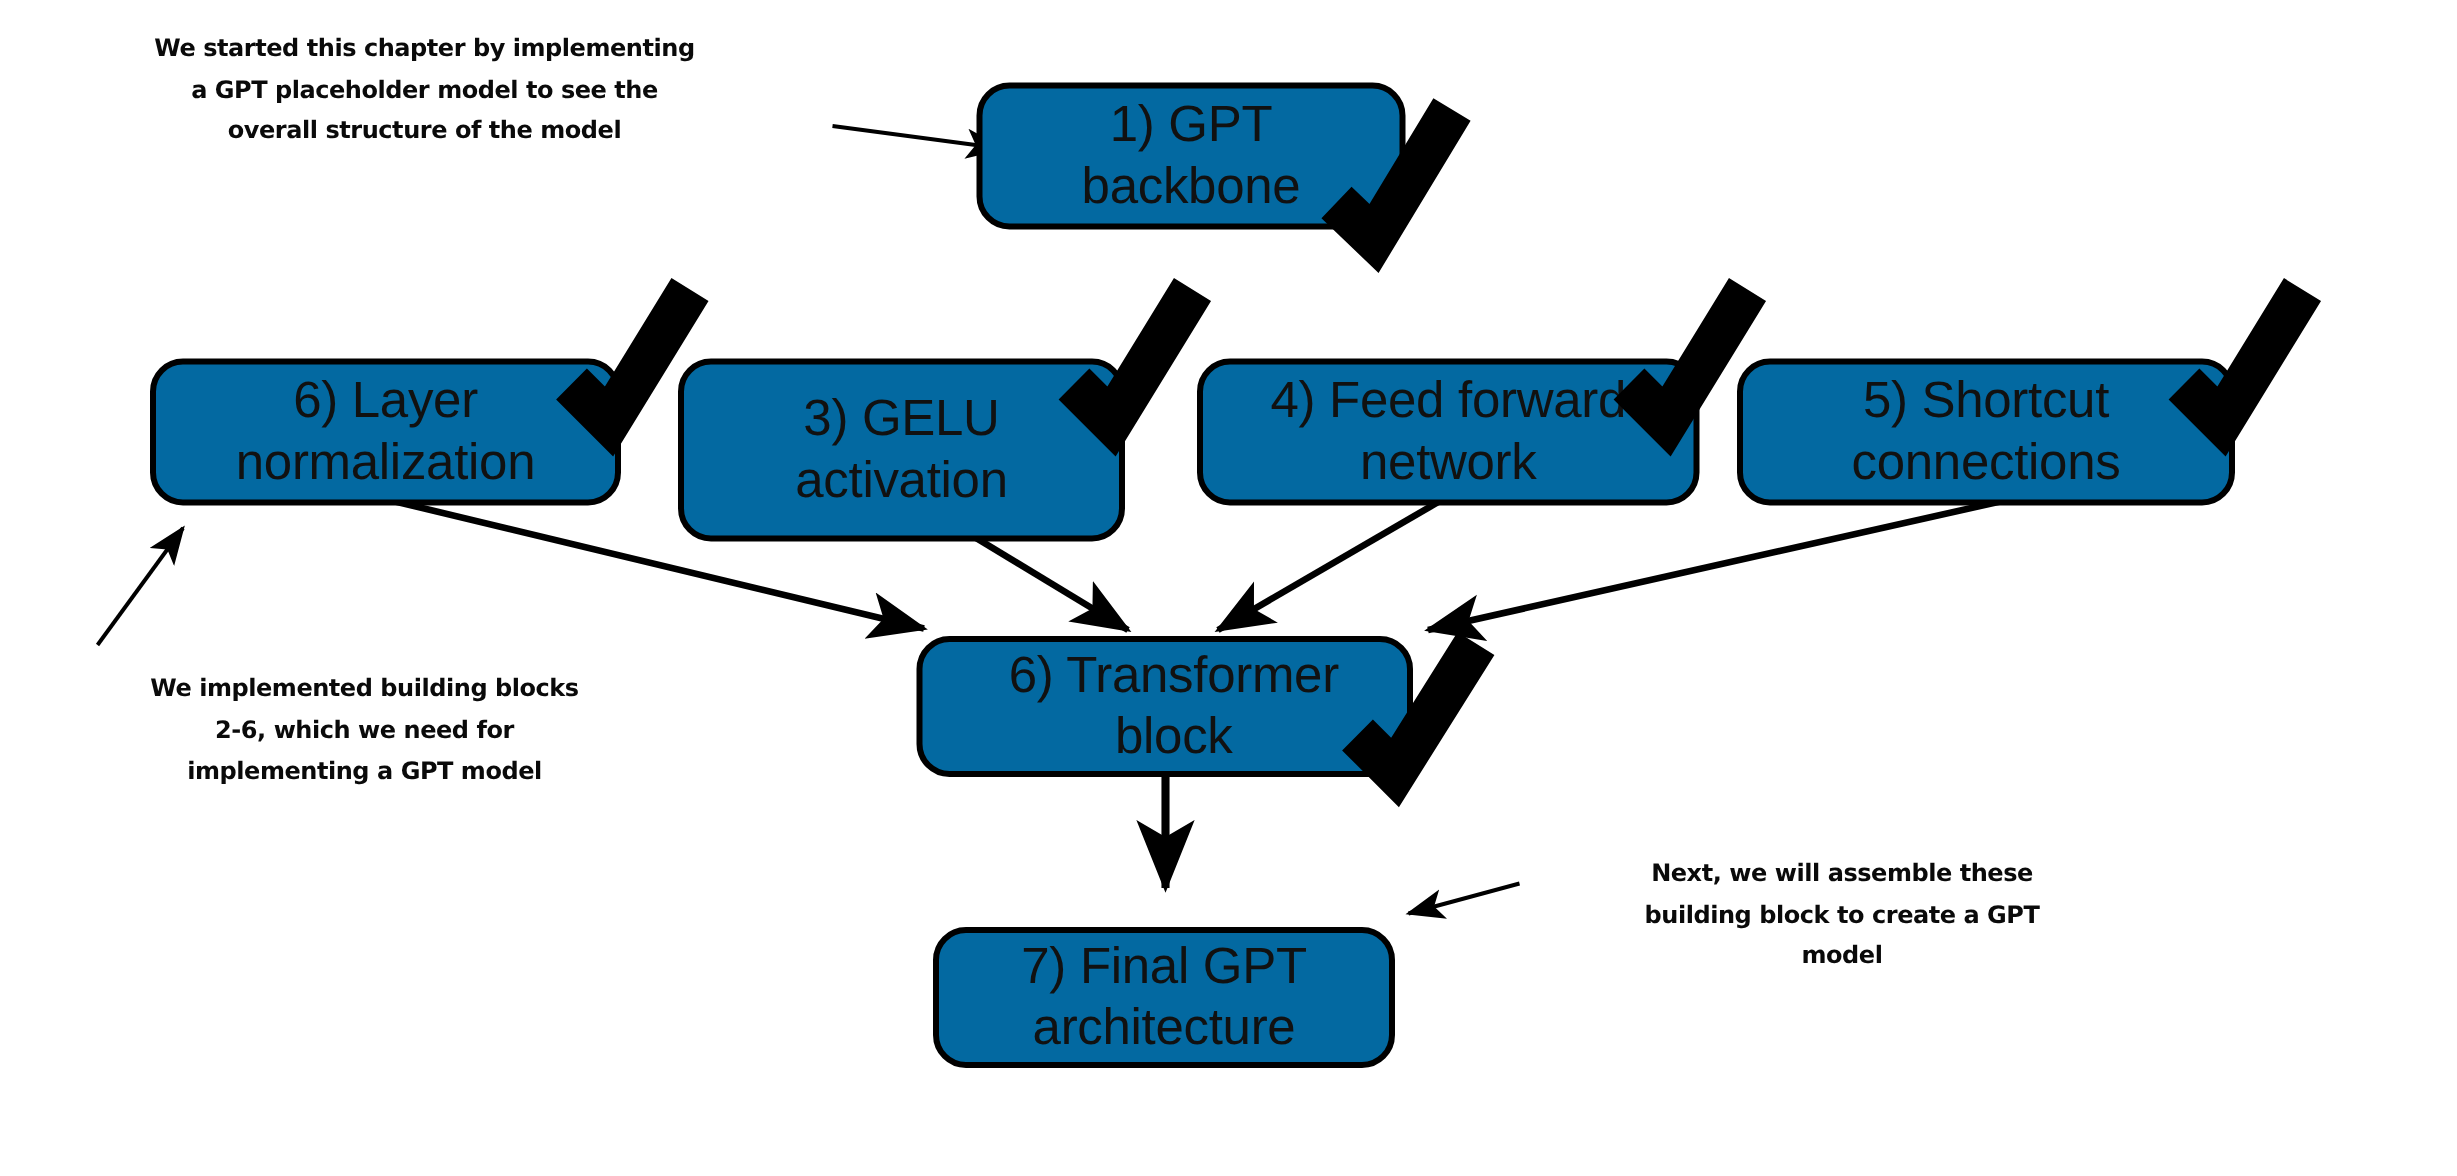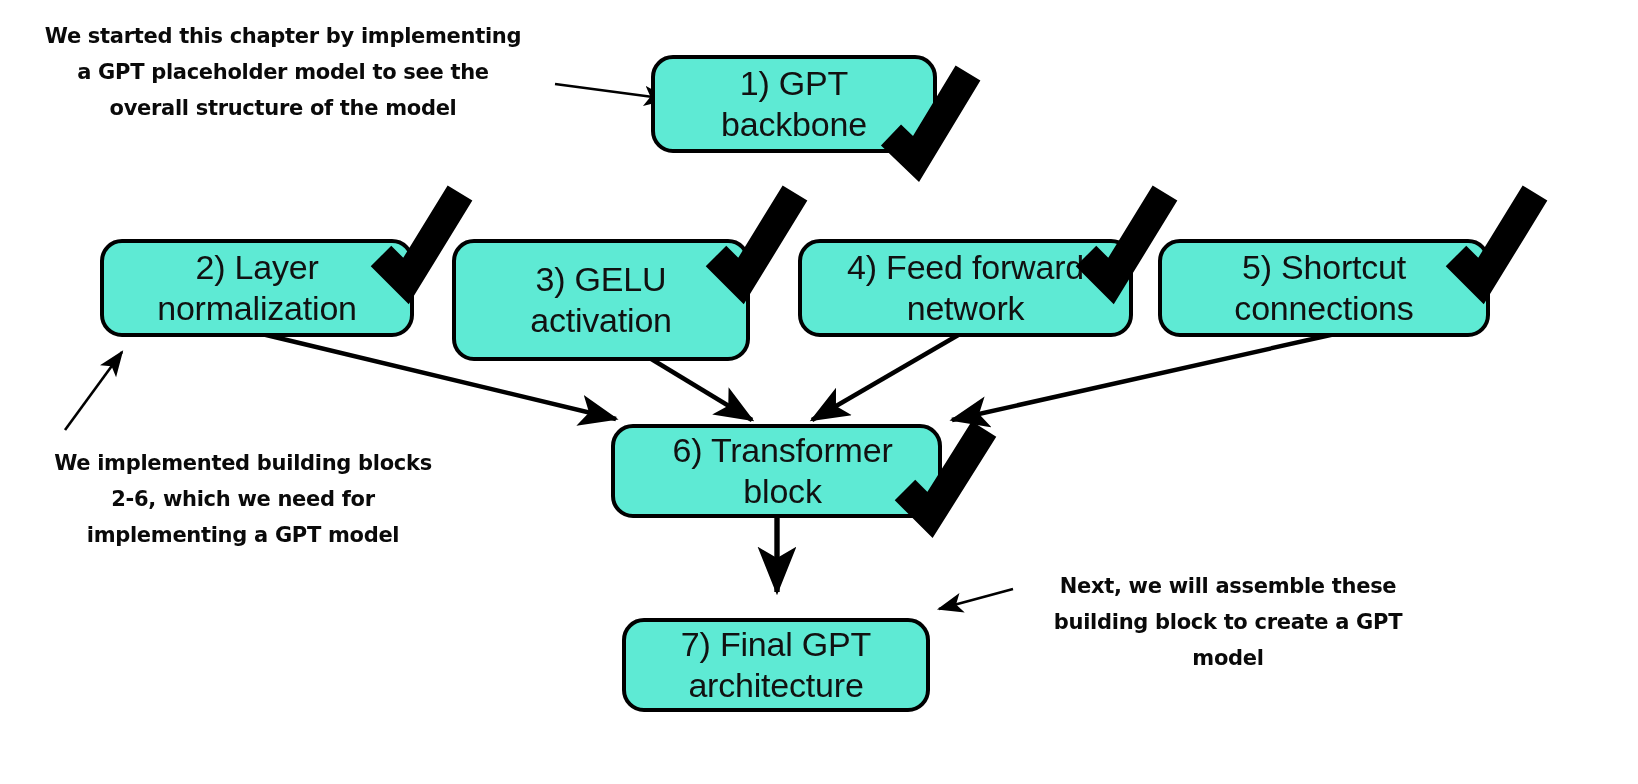--- a/index.html
+++ b/index.html
@@ -18,21 +18,21 @@
     height: 784px;
     background: #ffffff;
     overflow: hidden;
   }
   
   .node {
     position: absolute;
     box-sizing: border-box;
     border: 4px solid #000000;
     border-radius: 22px;
-    background: #5eead4;
+    background: #0369a1;
     display: flex;
     align-items: center;
     justify-content: center;
     text-align: center;
     font-family: "Liberation Sans", sans-serif;
     font-size: 34px;
     line-height: 1.22;
     color: #111111;
     letter-spacing: -0.2px;
     z-index: 3;
@@ -40,21 +40,21 @@
   .node .node-label {
     display: block;
     padding: 0 10px;
     white-space: pre-line;
   }
   
   .note {
     position: absolute;
     font-family: "DejaVu Sans", sans-serif;
     font-weight: bold;
-    font-size: 21px;
+    font-size: 16px;
     line-height: 1.72;
     text-align: center;
     color: #0a0a0a;
     letter-spacing: -0.3px;
     z-index: 4;
     white-space: pre-line;
   }
   
   .layer {
     position: absolute;
@@ -98,21 +98,21 @@
 
     <line x1="777" y1="515" x2="777" y2="592" stroke="#000" stroke-width="5.4" marker-end="url(#ah)"></line>
   </svg>
 
   <div class="node" id="node-1" style="left:651px; top:55px; width:286px; height:98px;">
     <span class="node-label">1) GPT
 backbone</span>
   </div>
 
   <div class="node" id="node-2" style="left:100px; top:239px; width:314px; height:98px;">
-    <span class="node-label">2) Layer
+    <span class="node-label">6) Layer
 normalization</span>
   </div>
 
   <div class="node" id="node-3" style="left:452px; top:239px; width:298px; height:122px;">
     <span class="node-label">3) GELU
 activation</span>
   </div>
 
   <div class="node" id="node-4" style="left:787px; top:239px; width:335px; height:98px;margin-left:11px;">
     <span class="node-label">4) Feed forward

